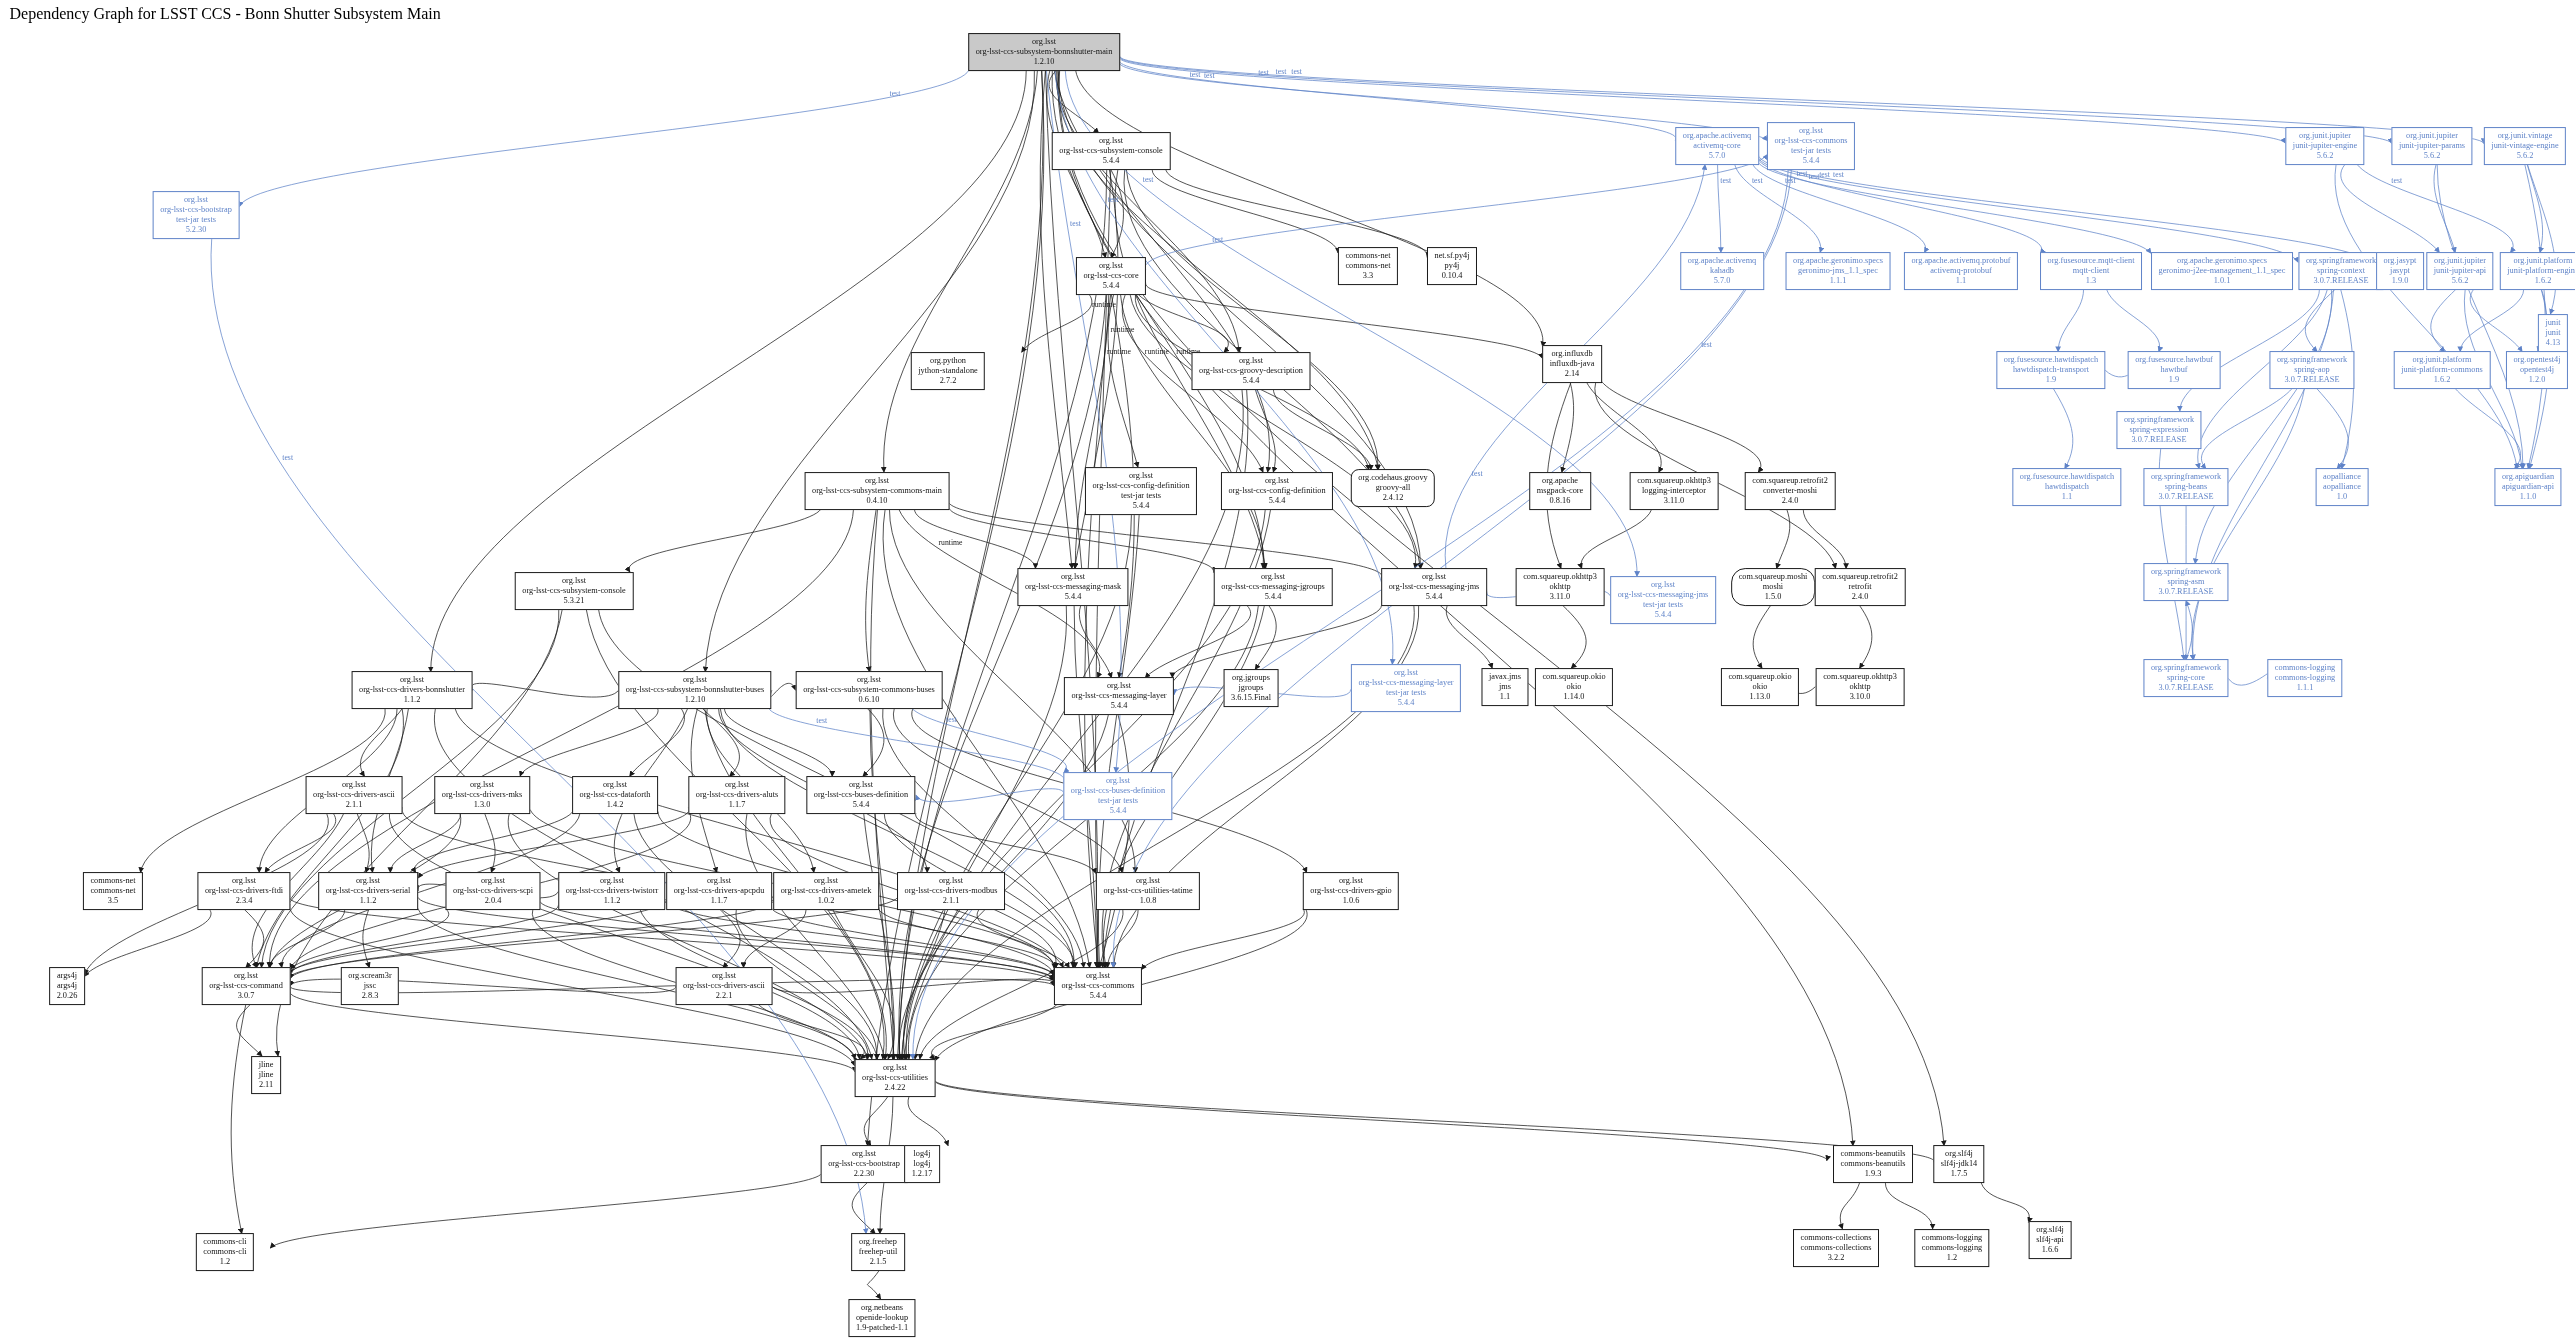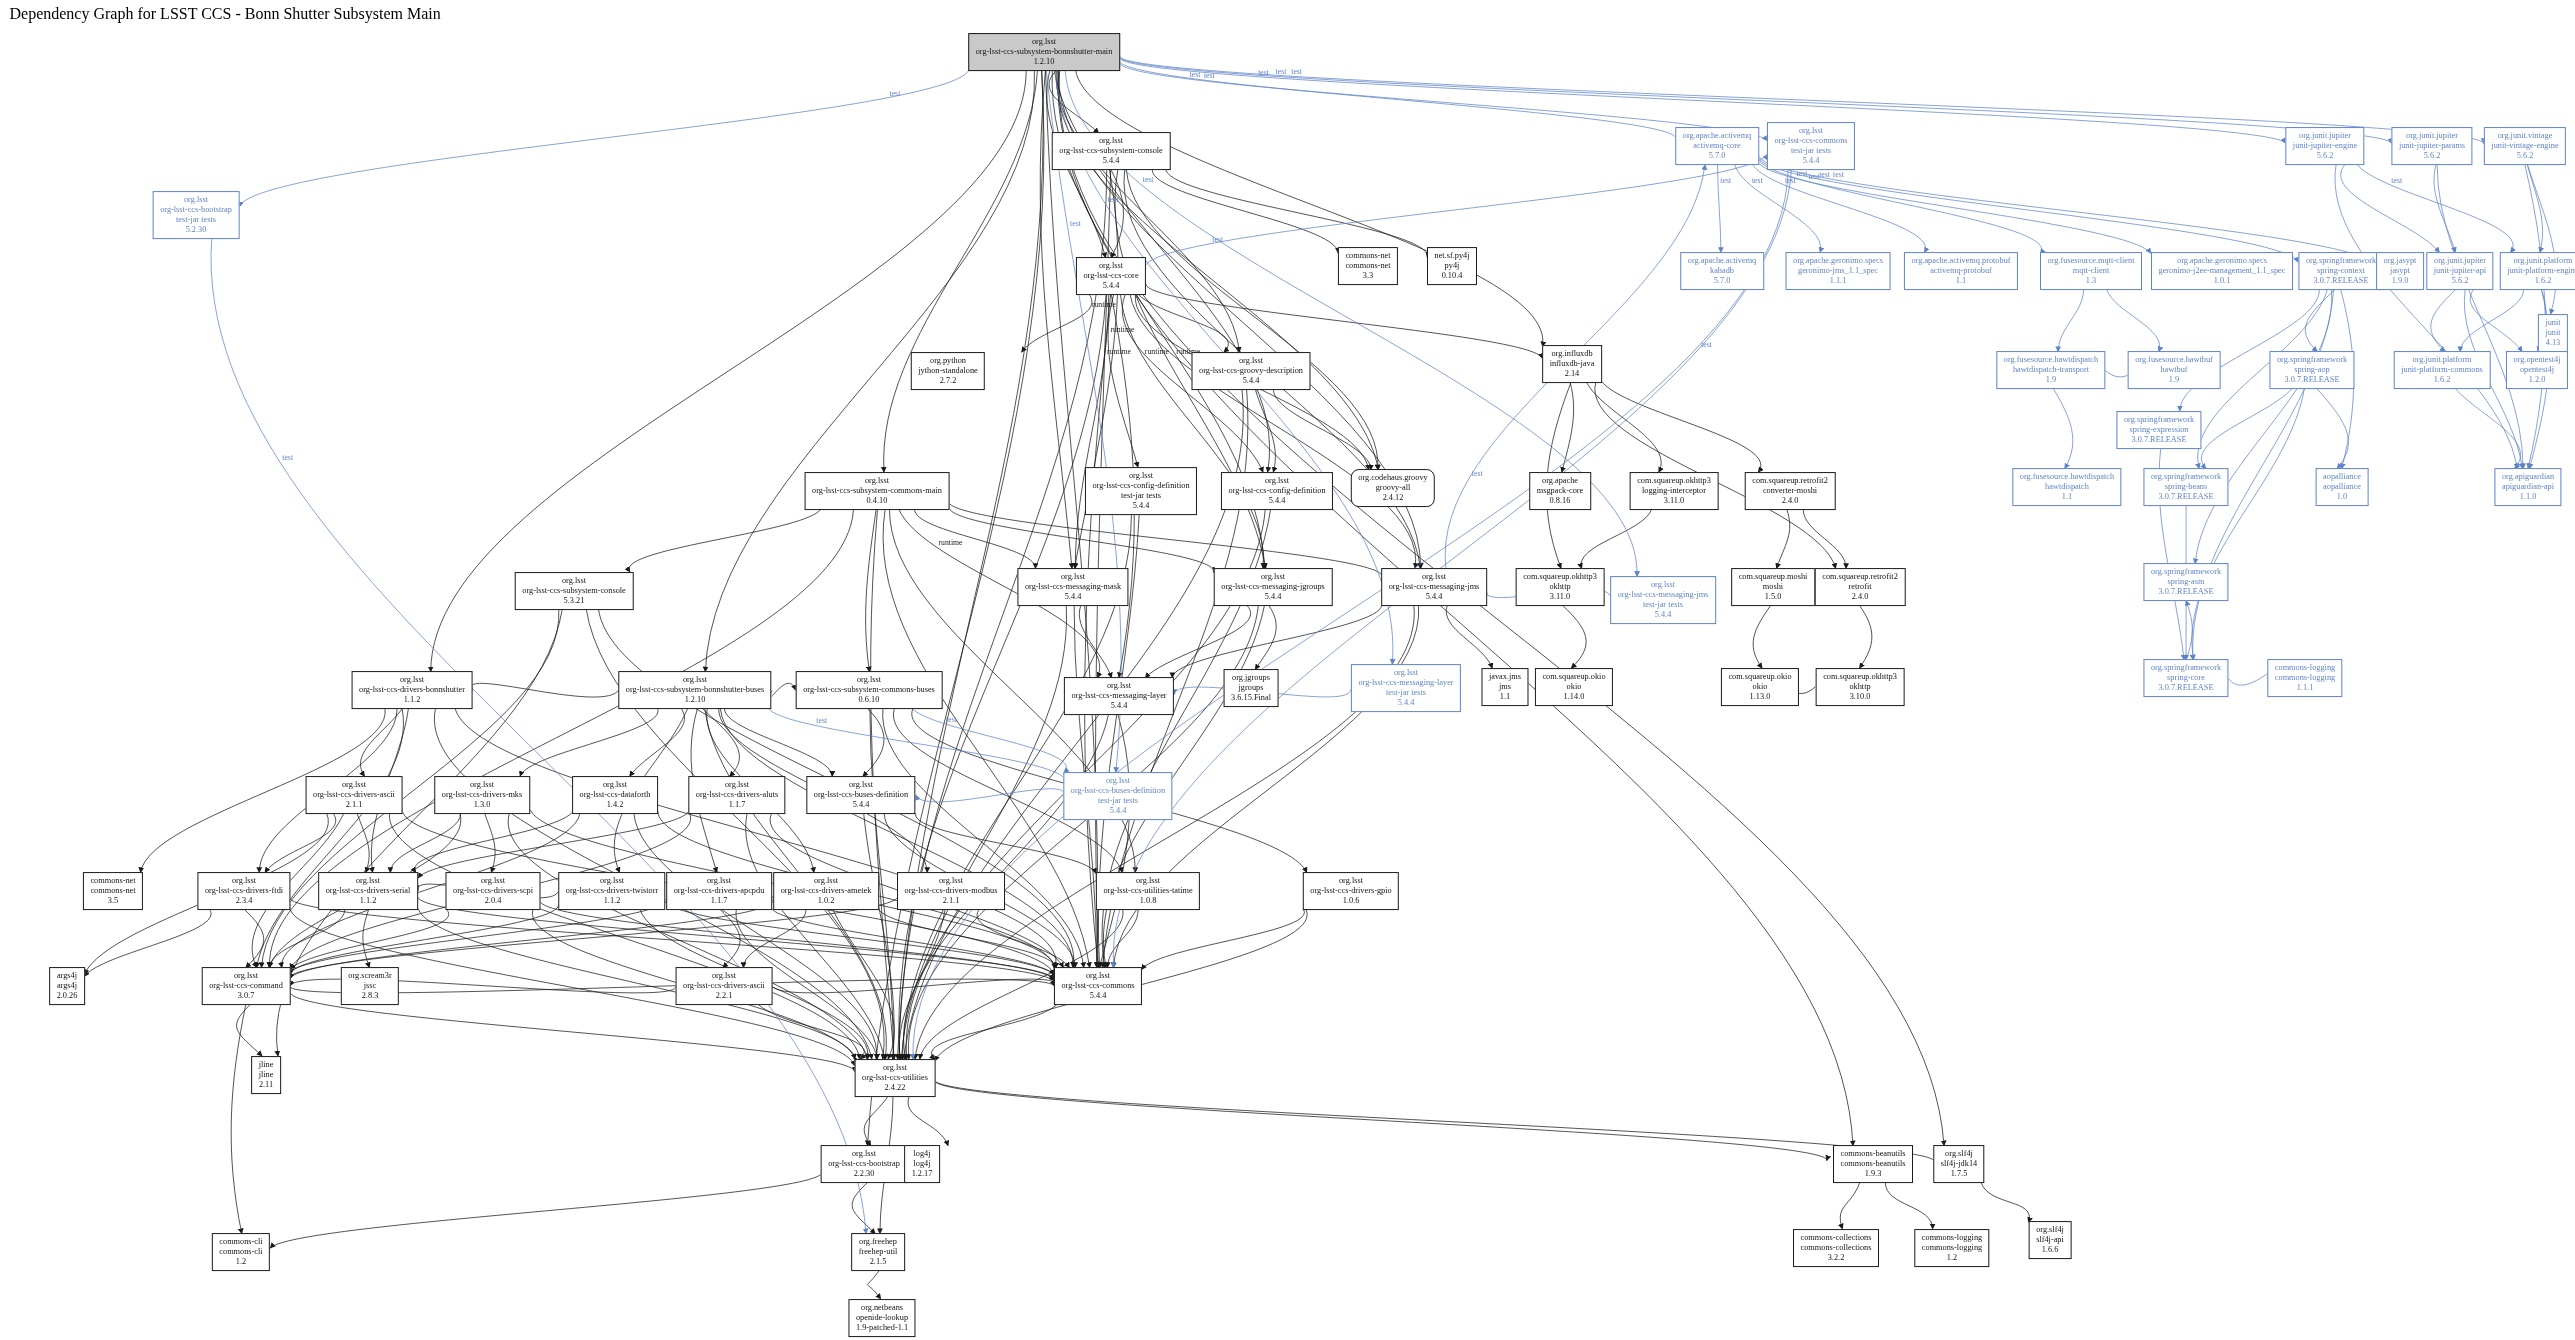--- a/index.html
+++ b/index.html
@@ -393,21 +393,21 @@
       <div class="node" style="left: 1434px; top: 587px;">
         <div>org.lsst</div>
         <div>org-lsst-ccs-messaging-jms</div>
         <div>5.4.4</div>
       </div>
       <div class="node" style="left: 1560px; top: 587px;">
         <div>com.squareup.okhttp3</div>
         <div>okhttp</div>
         <div>3.11.0</div>
       </div>
-      <div class="node" style="left: 1773px; top: 587px;">
+      <div class="node" style="left: 1773px; top: 587px; border-radius: 14px;">
         <div>com.squareup.moshi</div>
         <div>moshi</div>
         <div>1.5.0</div>
       </div>
       <div class="node" style="left: 1860px; top: 587px;">
         <div>com.squareup.retrofit2</div>
         <div>retrofit</div>
         <div>2.4.0</div>
       </div>
       <div class="node" style="left: 1251px; top: 688px;">
@@ -584,21 +584,21 @@
       <div class="node" style="left: 1873px; top: 1164px;">
         <div>commons-beanutils</div>
         <div>commons-beanutils</div>
         <div>1.9.3</div>
       </div>
       <div class="node" style="left: 1959px; top: 1164px;">
         <div>org.slf4j</div>
         <div>slf4j-jdk14</div>
         <div>1.7.5</div>
       </div>
-      <div class="node" style="left: 241px; top: 1252px;">
+      <div class="node" style="left: 225px; top: 1252px;">
         <div>commons-cli</div>
         <div>commons-cli</div>
         <div>1.2</div>
       </div>
       <div class="node" style="left: 878px; top: 1252px;">
         <div>org.freehep</div>
         <div>freehep-util</div>
         <div>2.1.5</div>
       </div>
       <div class="node" style="left: 1836px; top: 1248px;">

